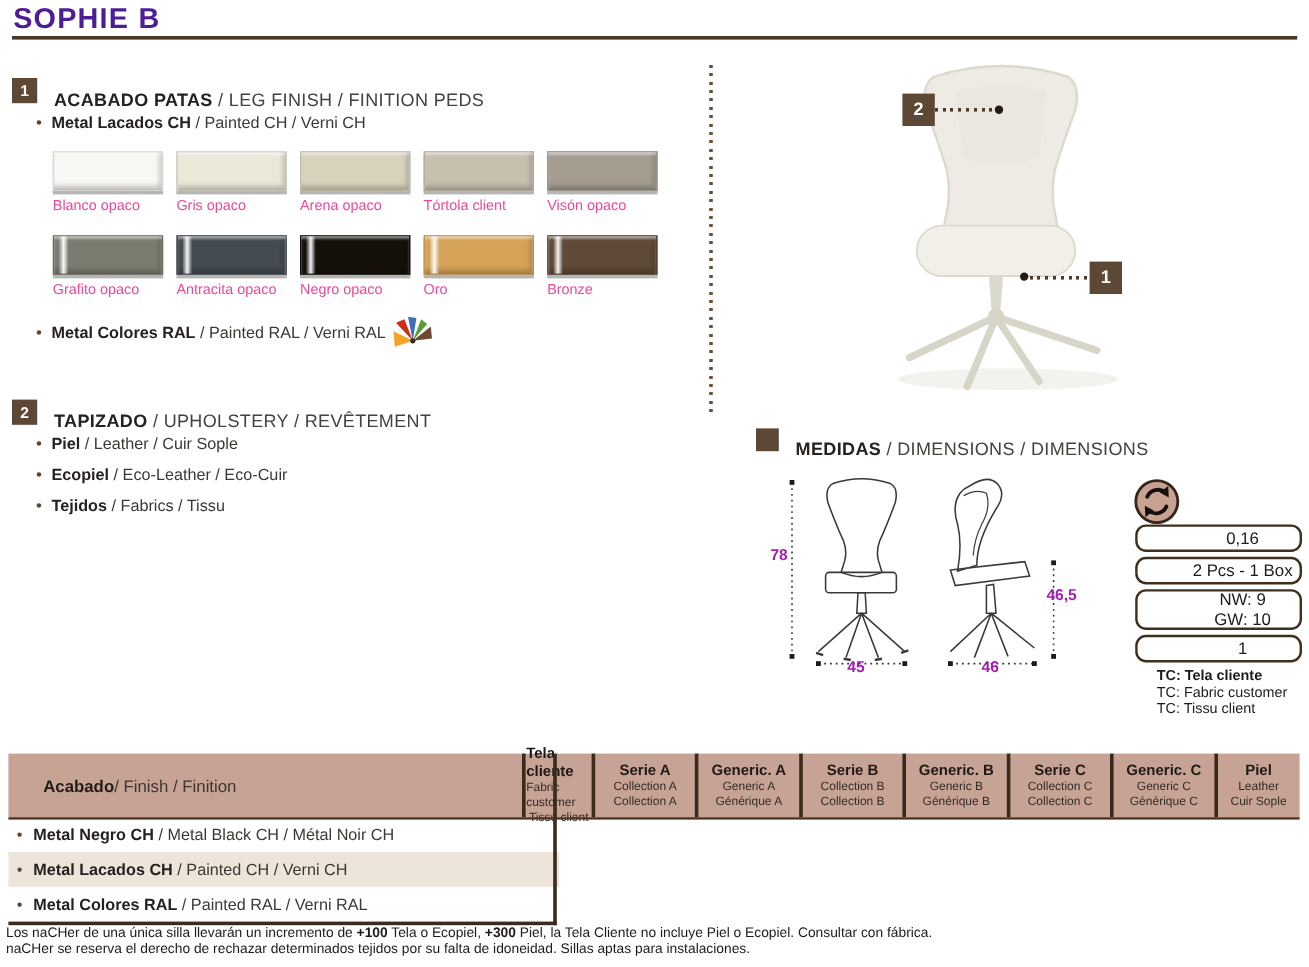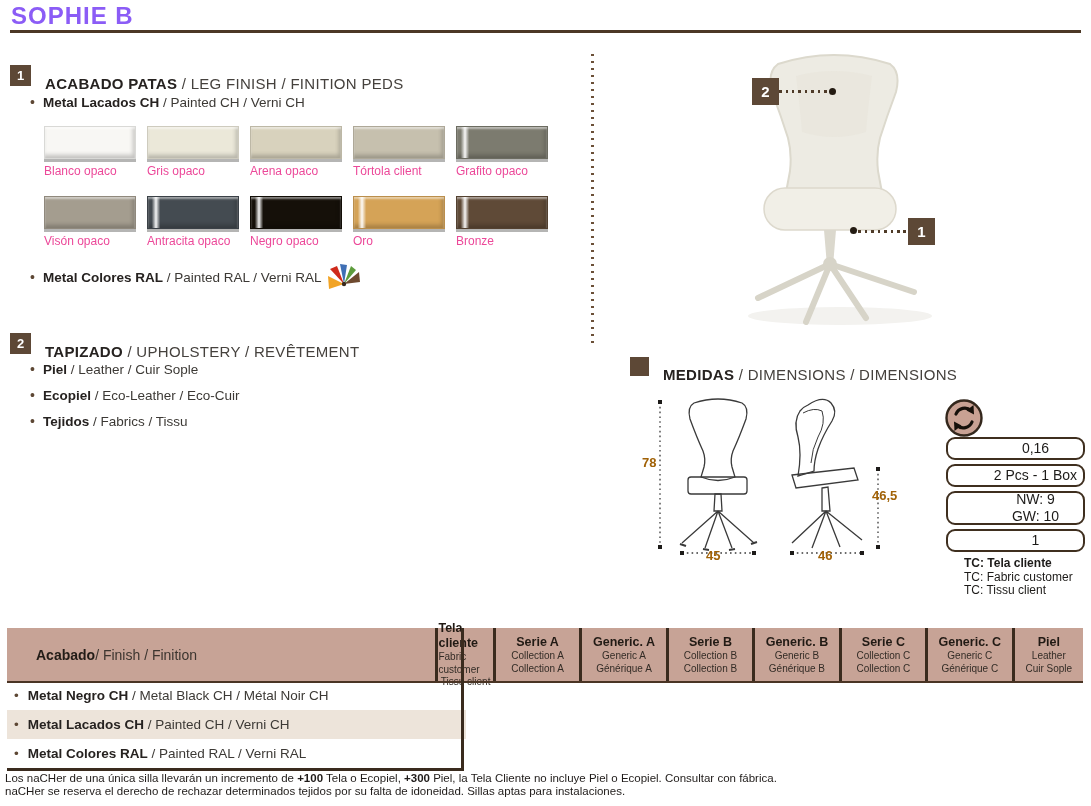--- a/index.html
+++ b/index.html
@@ -1,21 +1,21 @@
 <!DOCTYPE html>
 <html><head>
 <meta charset="utf-8">
 <style>
   * { margin:0; padding:0; box-sizing:border-box; }
   html,body { background:#ffffff; }
   body { font-family:"Liberation Sans","DejaVu Sans",sans-serif; color:#262220; }
   .page { position:relative; width:1091px; height:806px; background:#fff; overflow:hidden; }
 
   
-  .title { position:absolute; left:11px; top:2px; font-size:24px; font-weight:800; letter-spacing:1px; color:#8b5cf6; }
+  .title { position:absolute; left:11px; top:2px; font-size:24px; font-weight:800; letter-spacing:1px; color:#4c1d95; }
   .title-rule { position:absolute; left:10px; top:30px; width:1071px; height:3px; background:#4c3826; }
 
   
   .sec-head { position:absolute; display:flex; align-items:center; gap:14px; }
   .num-sq { width:21px; height:21px; background:#5d4836; color:#fff; font-size:13px; font-weight:bold;
             display:flex; align-items:center; justify-content:center; }
   .plain-sq { width:19px; height:19px; background:#5d4836; }
   .sec-title { font-size:15px; letter-spacing:.3px; color:#45413d;margin-top:16px; }
   .sec-title b { color:#262220; }
 
@@ -41,21 +41,21 @@
               background:repeating-linear-gradient(180deg,#6b5038 0 2.5px,transparent 2.5px 7px); }
   .chair-photo { position:absolute; left:700px; top:46px; width:256px; height:284px; }
   .marker { position:absolute; width:27px; height:27px; background:#5d4836; color:#fff; font-size:15px;
             font-weight:bold; display:flex; align-items:center; justify-content:center; }
   .leader { position:absolute; height:3px;
             background:repeating-linear-gradient(90deg,#4f3b28 0 2.5px,transparent 2.5px 6.5px); }
   .leader-dot { position:absolute; width:7px; height:7px; border-radius:50%; background:#241b12; }
 
   
   .dims-fig { position:absolute; left:642px; top:393px; width:260px; height:172px; }
-  .dim-label { position:absolute; font-size:13px; font-weight:bold; color:#a16207; }
+  .dim-label { position:absolute; font-size:13px; font-weight:bold; color:#a21caf; }
 
   
   .swivel { position:absolute; left:944px; top:398px; }
   .specs { position:absolute; left:946px; top:437px; width:139px; }
   .spec-row { display:flex; border:2px solid #3f2f1f; border-radius:9px; overflow:hidden; background:#fff; margin-bottom:4px; }
   .spec-label { width:40px; background:#c7a396; border-right:2px solid #3f2f1f; font-weight:bold; font-size:13px;
                 color:#221a12; display:flex; align-items:center; justify-content:center;margin-top:36px; }
   .spec-value { flex:1; font-size:14px; color:#1d1b19; display:flex; flex-direction:column; align-items:center; justify-content:center; line-height:1.18; }
   .spec-row.h23 { height:23px; } .spec-row.h34 { height:34px; }
   .tc-legend { position:absolute; left:964px; top:557px; font-size:12px; line-height:13.5px; color:#1d1b19; }
@@ -110,26 +110,26 @@
     </div>
     <div class="swatch-cell">
       <div class="swatch" style="background: rgb(216, 210, 189);"></div>
       <div class="swatch-label">Arena opaco</div>
     </div>
     <div class="swatch-cell">
       <div class="swatch" style="background: rgb(198, 192, 174);"></div>
       <div class="swatch-label">Tórtola client</div>
     </div>
     <div class="swatch-cell">
+      <div class="swatch" style="background: rgb(164, 157, 143);"></div>
+      <div class="swatch-label">Visón opaco</div>
+    </div>
+    <div class="swatch-cell">
       <div class="swatch metallic" style="background: rgb(124, 123, 111);"></div>
       <div class="swatch-label">Grafito opaco</div>
-    </div>
-    <div class="swatch-cell">
-      <div class="swatch" style="background: rgb(164, 157, 143);"></div>
-      <div class="swatch-label">Visón opaco</div>
     </div>
     <div class="swatch-cell">
       <div class="swatch metallic" style="background: rgb(68, 75, 81);"></div>
       <div class="swatch-label">Antracita opaco</div>
     </div>
     <div class="swatch-cell">
       <div class="swatch metallic" style="background: rgb(21, 16, 9);"></div>
       <div class="swatch-label">Negro opaco</div>
     </div>
     <div class="swatch-cell">

